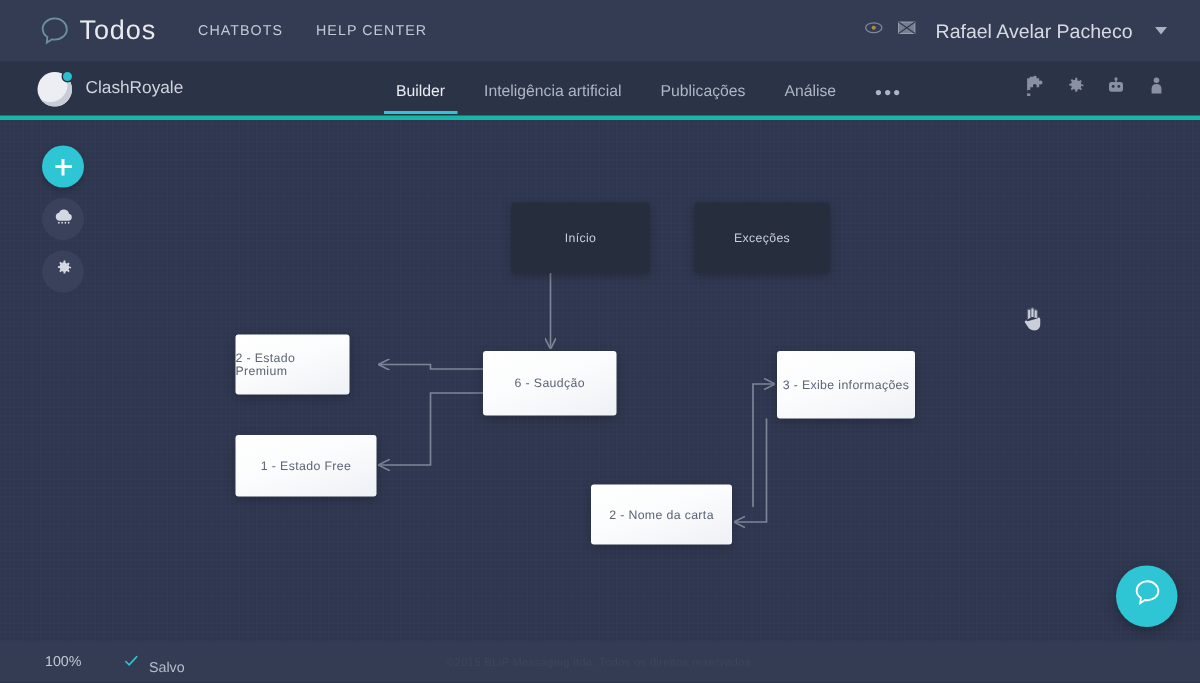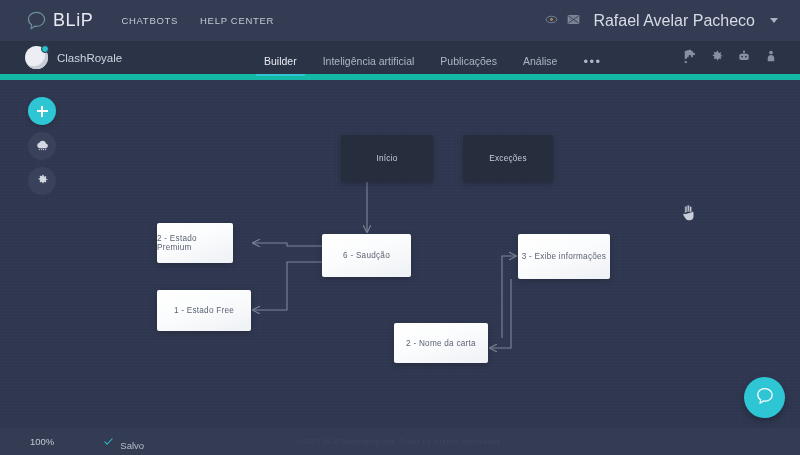--- a/index.html
+++ b/index.html
@@ -34,35 +34,35 @@
   .topnav { display: flex; align-items: center; margin-left: 28px; gap: 22px; }
   .topnav-item {
     font-size: 9.5px; letter-spacing: .7px;
     color: #c3c9d6; text-transform: uppercase; cursor: pointer;
   }
   .topright {
     margin-left: auto; margin-right: 22px;
     display: flex; align-items: center; gap: 9px;
   }
   .tr-icon { opacity: .75; cursor: pointer; display: block; }
-  .user-name { font-size: 16px; color: #d7dbe4; margin-left: 4px; cursor: pointer; }
+  .user-name { font-size: 13px; color: #d7dbe4; margin-left: 4px; cursor: pointer; }
   .caret-down {
     width: 0; height: 0; margin-left: 6px;
     border-left: 4px solid transparent;
     border-right: 4px solid transparent;
     border-top: 5px solid #aab1c0; cursor: pointer;
   }
 
   
   .subbar {
     position: absolute; top: 41px; left: 0;
     width: 800px; height: 39px;
     background: #2b3346;
     display: flex; align-items: center;
-    border-bottom: 6px solid #14b8a6;
+    border-bottom: 3px solid #14b8a6;
   }
   .bot-id { display: flex; align-items: center; margin-left: 25px; }
   .bot-avatar {
     width: 23px; height: 23px; border-radius: 50%;
     background: #eceef3; position: relative;
     box-shadow: inset -3px -3px 0 0 #c9cdd8;
   }
   .bot-avatar .dot {
     position: absolute; right: -1px; top: -1px;
     width: 8px; height: 8px; border-radius: 50%;
@@ -148,21 +148,21 @@
     display: flex; align-items: center; justify-content: center;
     cursor: pointer; box-shadow: 0 3px 9px rgba(0,0,0,.28);
     z-index: 6;
   }
 
   
   .footer {
     position: absolute; bottom: 0; left: 0;
     width: 800px; height: 27px;
     background: #333c52;
-    display: flex; align-items: center; gap: 21px;
+    display: flex; align-items: center;
   }
   .zoom-level { margin-left: 30px; font-size: 9.5px; color: #c3c9d6; cursor: pointer; }
   .saved-wrap { display: flex; align-items: flex-end; margin-left: 28px; gap: 6px; }
   .saved-text { font-size: 9.5px; color: #b5bcca; }
   .copyright {
     position: absolute; left: 0; right: 0; text-align: center;
     font-size: 7.5px; color: #3d465d; letter-spacing: .2px;
   }
 </style>
 </head>
@@ -170,21 +170,21 @@
 
 <div id="app">
 
   <div class="topbar">
     <div class="brand">
       <span class="brand-bubble">
         <svg width="21" height="21" viewBox="0 0 24 24">
           <path d="M12 2.6c-5.1 0-9.2 3.5-9.2 7.9 0 2.6 1.4 4.9 3.6 6.3l-.5 4.3 4.1-2.6c.6.1 1.3.2 2 .2 5.1 0 9.2-3.5 9.2-7.9S17.1 2.6 12 2.6z" fill="none" stroke="#6e8f9c" stroke-width="1.4"></path>
         </svg>
       </span>
-      <span class="brand-text">BLiP</span>
+      <span class="brand-text">Todos</span>
     </div>
     <div class="topnav">
       <span class="topnav-item">CHATBOTS</span>
       <span class="topnav-item">HELP CENTER</span>
     </div>
     <div class="topright">
       <span class="tr-icon">
         <svg width="13" height="13" viewBox="0 0 24 24">
           <ellipse cx="12" cy="12" rx="10" ry="6" fill="none" stroke="#9aa3b4" stroke-width="1.6"></ellipse>
           <circle cx="12" cy="12" r="2.6" fill="#d9a441"></circle>

